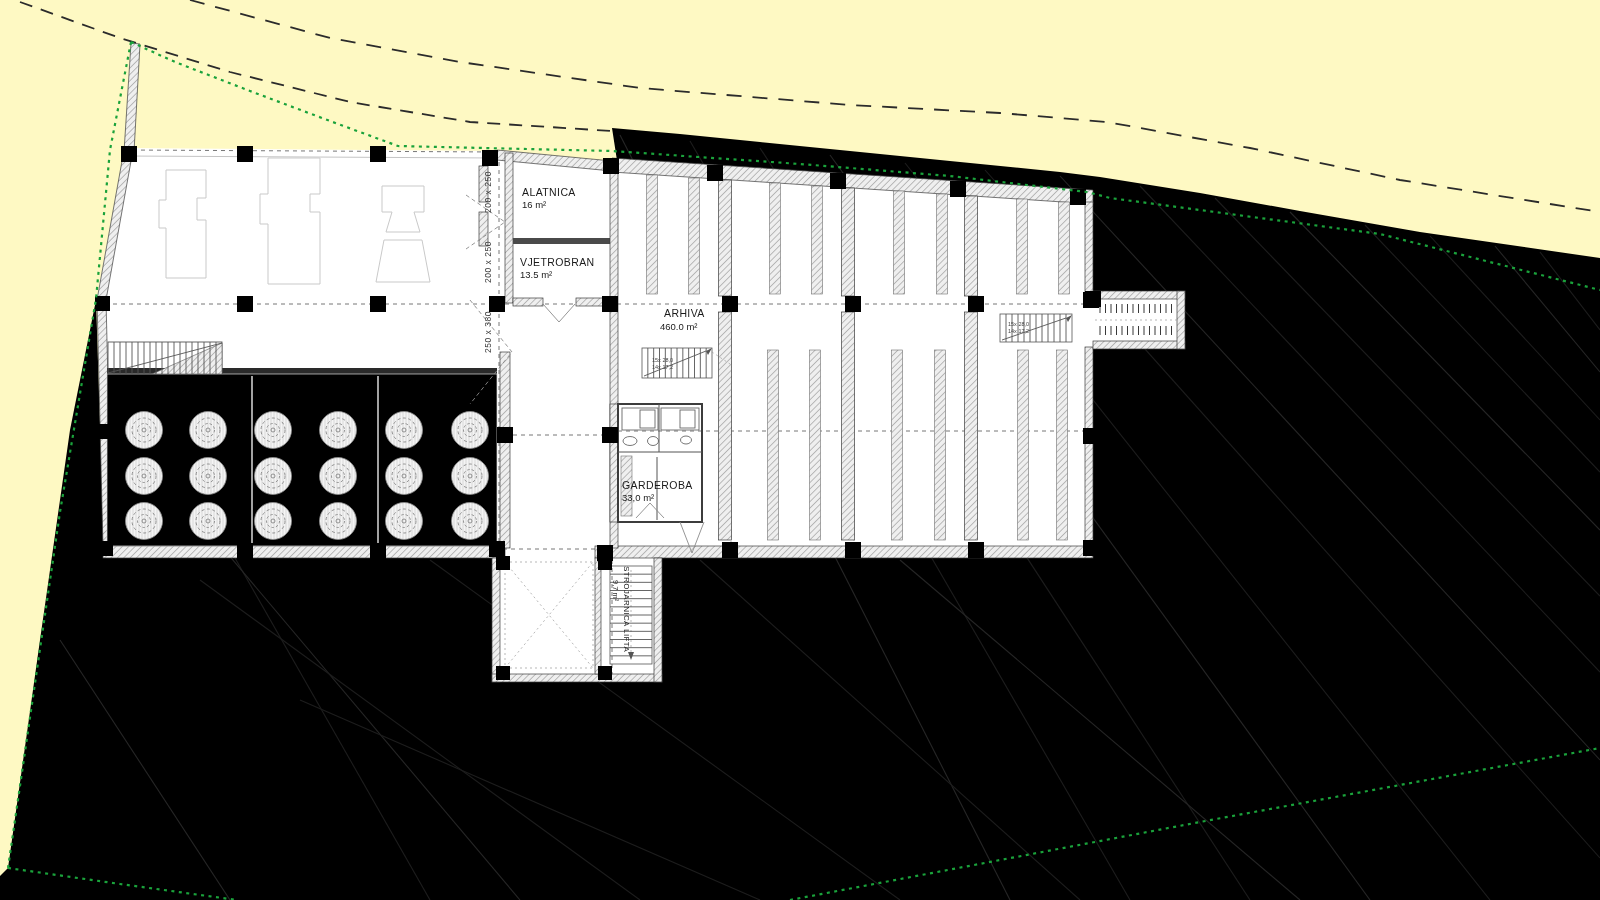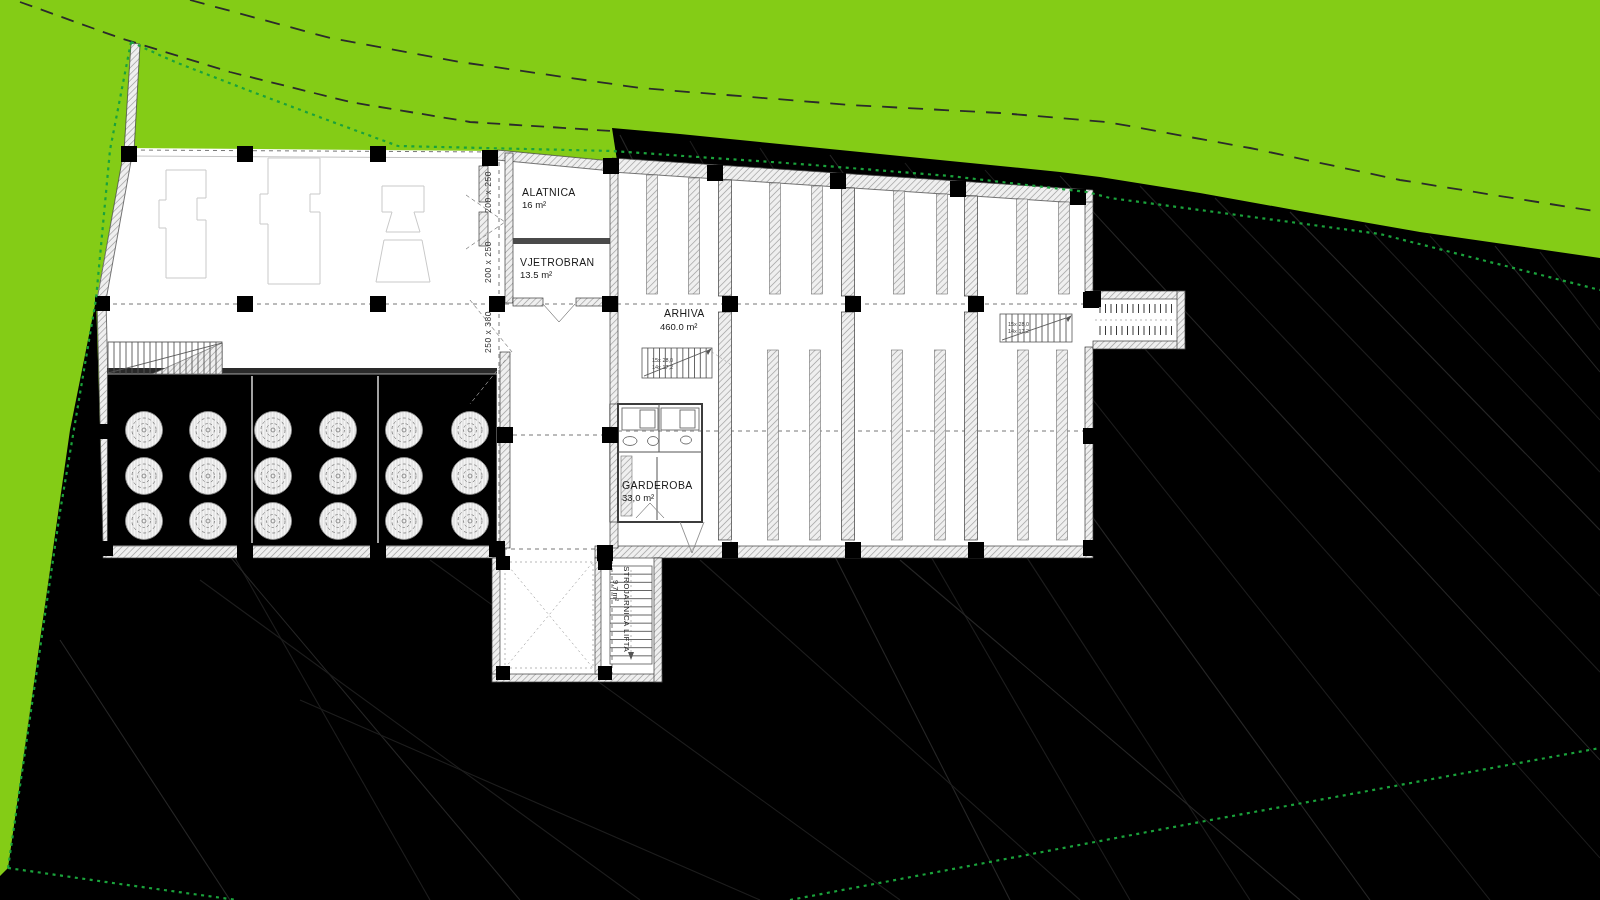--- a/index.html
+++ b/index.html
@@ -1,16 +1,16 @@
 <!DOCTYPE html>
 <html><head>
 <meta charset="utf-8">
 <style>
   html,body{margin:0;padding:0;background:#fff;}
-  .canvas{position:relative;width:1600px;height:900px;background:#84cc16;overflow:hidden;}
+  .canvas{position:relative;width:1600px;height:900px;background:#fef9c3;overflow:hidden;}
   svg{position:absolute;left:0;top:0;}
   text{font-family:"Liberation Sans","DejaVu Sans",sans-serif;fill:#1a1a1a;}
   .room-name{font-size:10.5px;letter-spacing:.4px;}
   .room-area{font-size:9.5px;}
   .dim-label{font-size:8.5px;fill:#3a3a3a;letter-spacing:.5px;}
   .tiny-note{font-size:5.5px;fill:#444;}
   .vert-label{font-size:8px;fill:#222;letter-spacing:.4px;}
   .vert-area{font-size:7.5px;fill:#333;}
   .col{fill:#000;}
   .wall{fill:url(#hatch);stroke:#3c3c3c;stroke-width:.7;}

